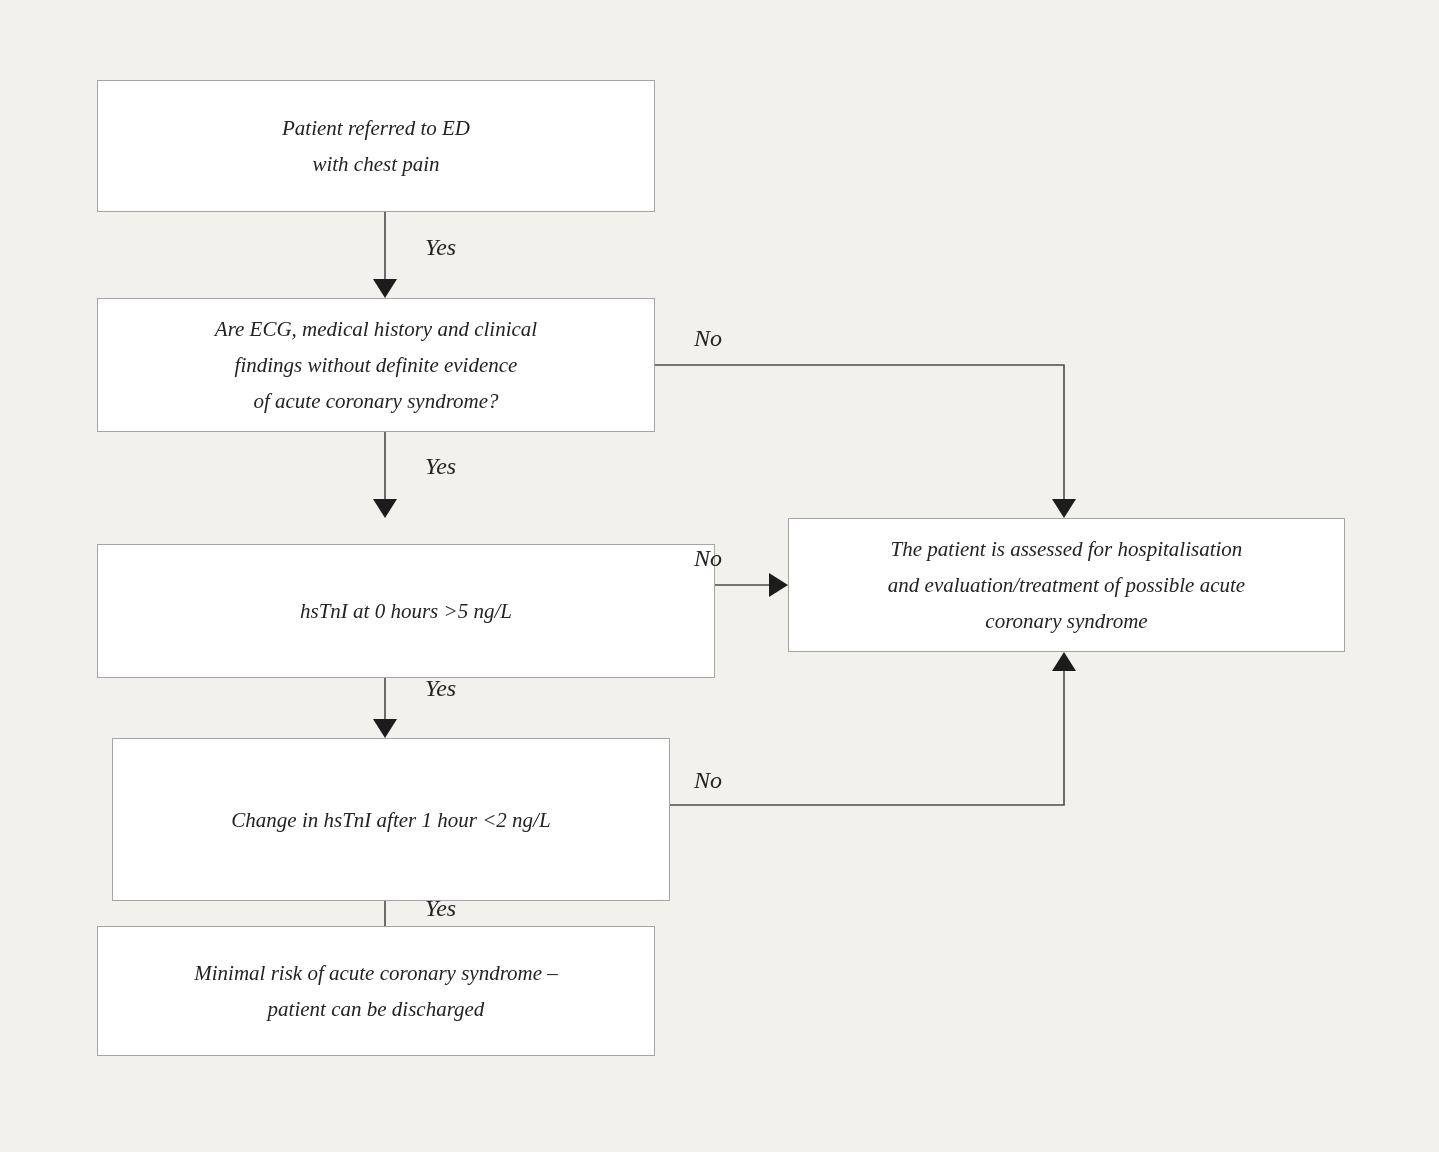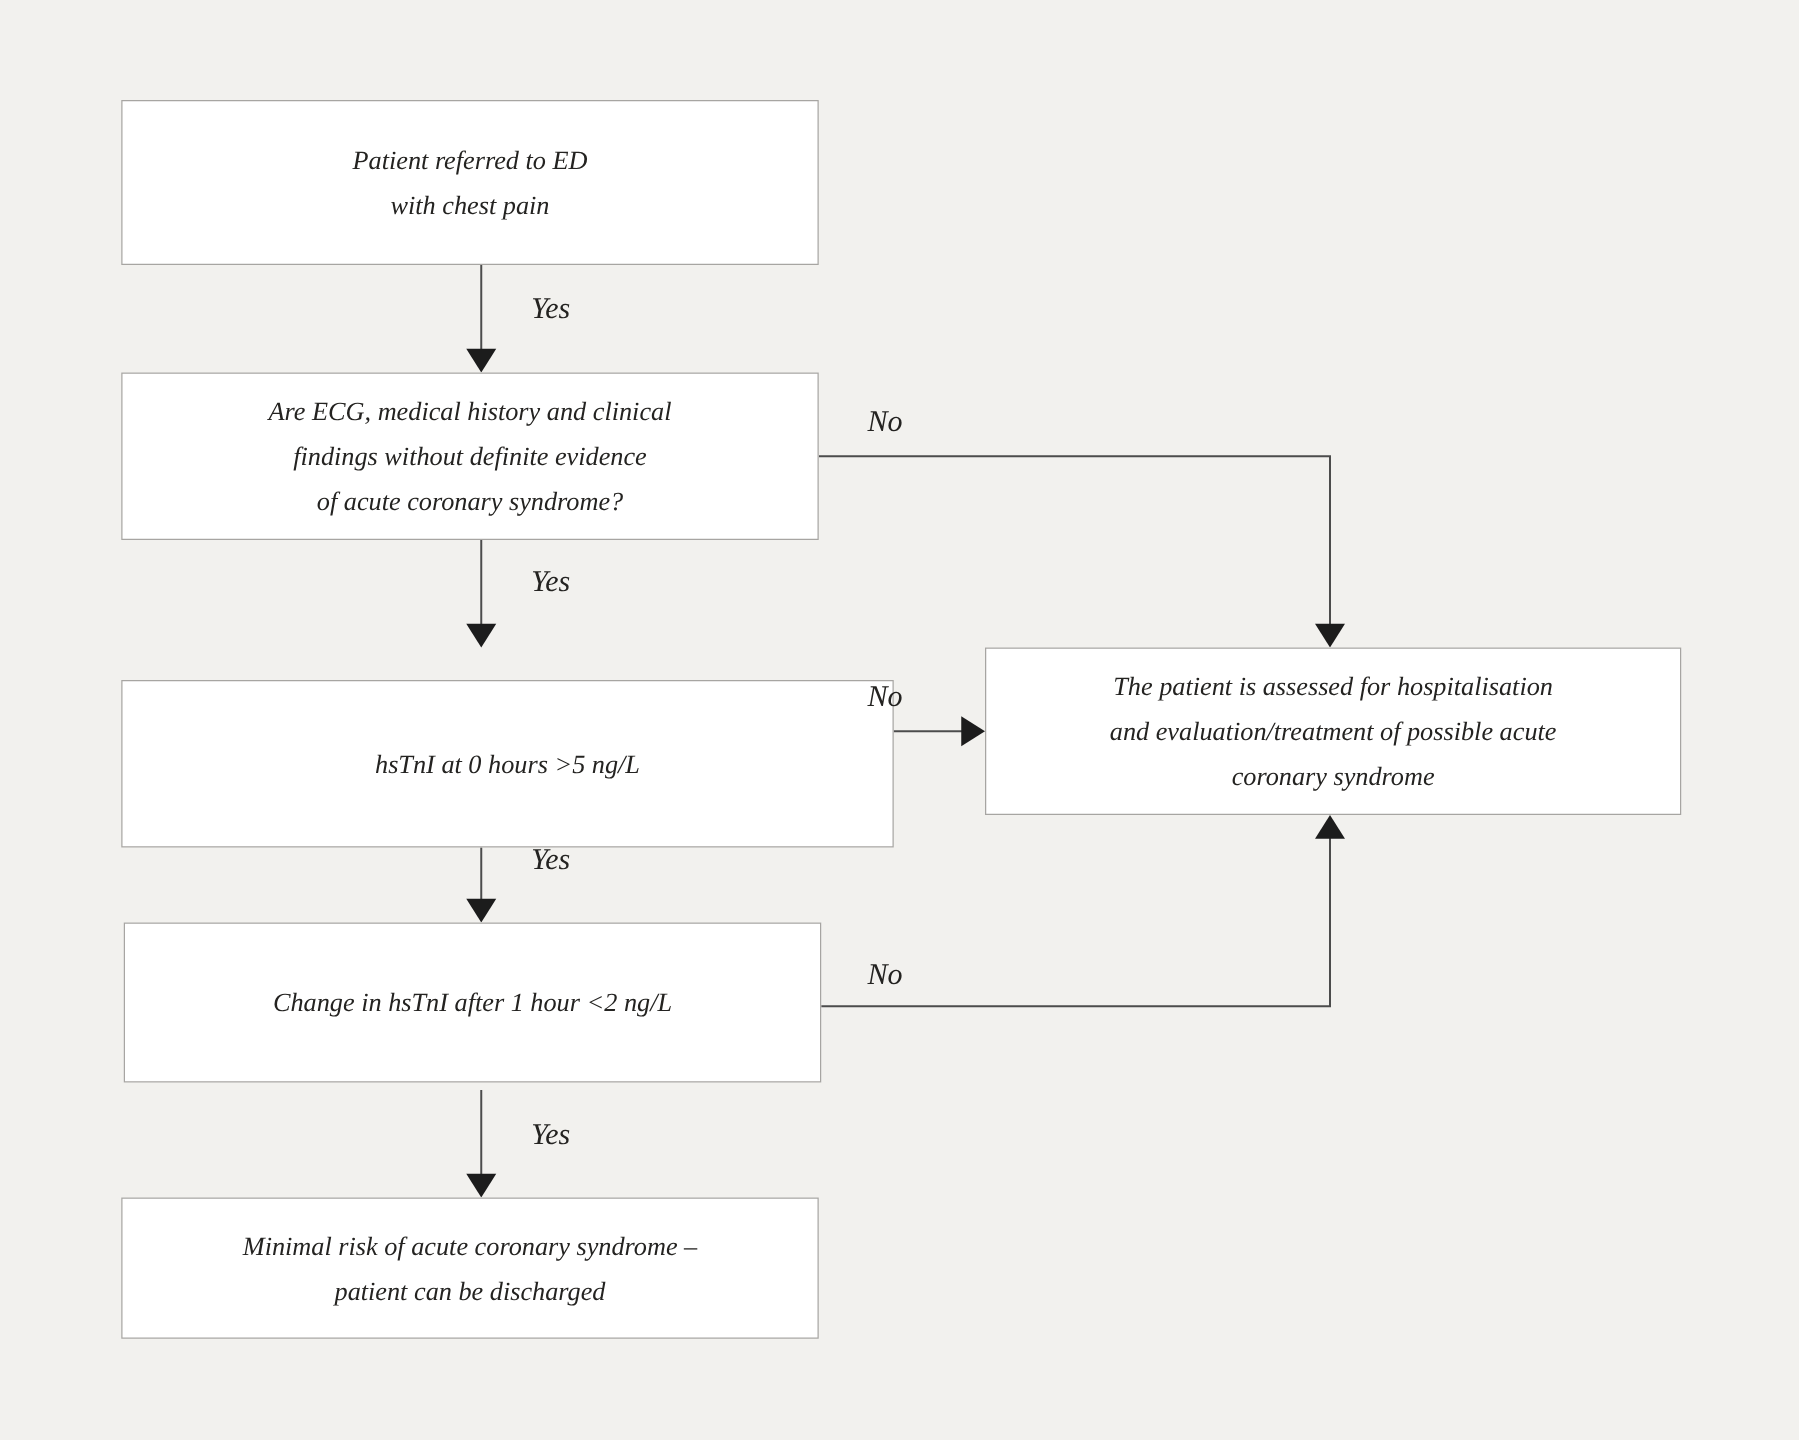--- a/index.html
+++ b/index.html
@@ -36,22 +36,22 @@
     position:absolute;
     font-style:italic;
     font-size:24px;
     line-height:32px;
     color:#242321;
   }
   
   .n-start{left:97px;top:80px;width:558px;height:132px;}
   .n-ecg{left:97px;top:298px;width:558px;height:134px;}
   .n-t0{left:97px;top:518px;width:618px;height:134px;margin-top:26px;}
-  .n-t1{left:99px;top:738px;width:558px;height:128px;justify-content:center;}
-  .n-discharge{left:97px;top:958px;width:558px;height:113px;}
+  .n-t1{left:112px;top:738px;width:558px;height:163px;justify-content:center;}
+  .n-discharge{left:97px;top:926px;width:558px;height:130px;}
   .n-hosp{left:788px;top:518px;width:557px;height:134px;}
   
   .l-yes1{left:425px;top:231px;}
   .l-yes2{left:425px;top:450px;}
   .l-yes3{left:425px;top:672px;}
   .l-yes4{left:425px;top:892px;}
   .l-no1{left:694px;top:322px;}
   .l-no2{left:694px;top:542px;}
   .l-no3{left:694px;top:764px;}
   .stroke{stroke:#4c4c4c;stroke-width:1.6;fill:none;}

